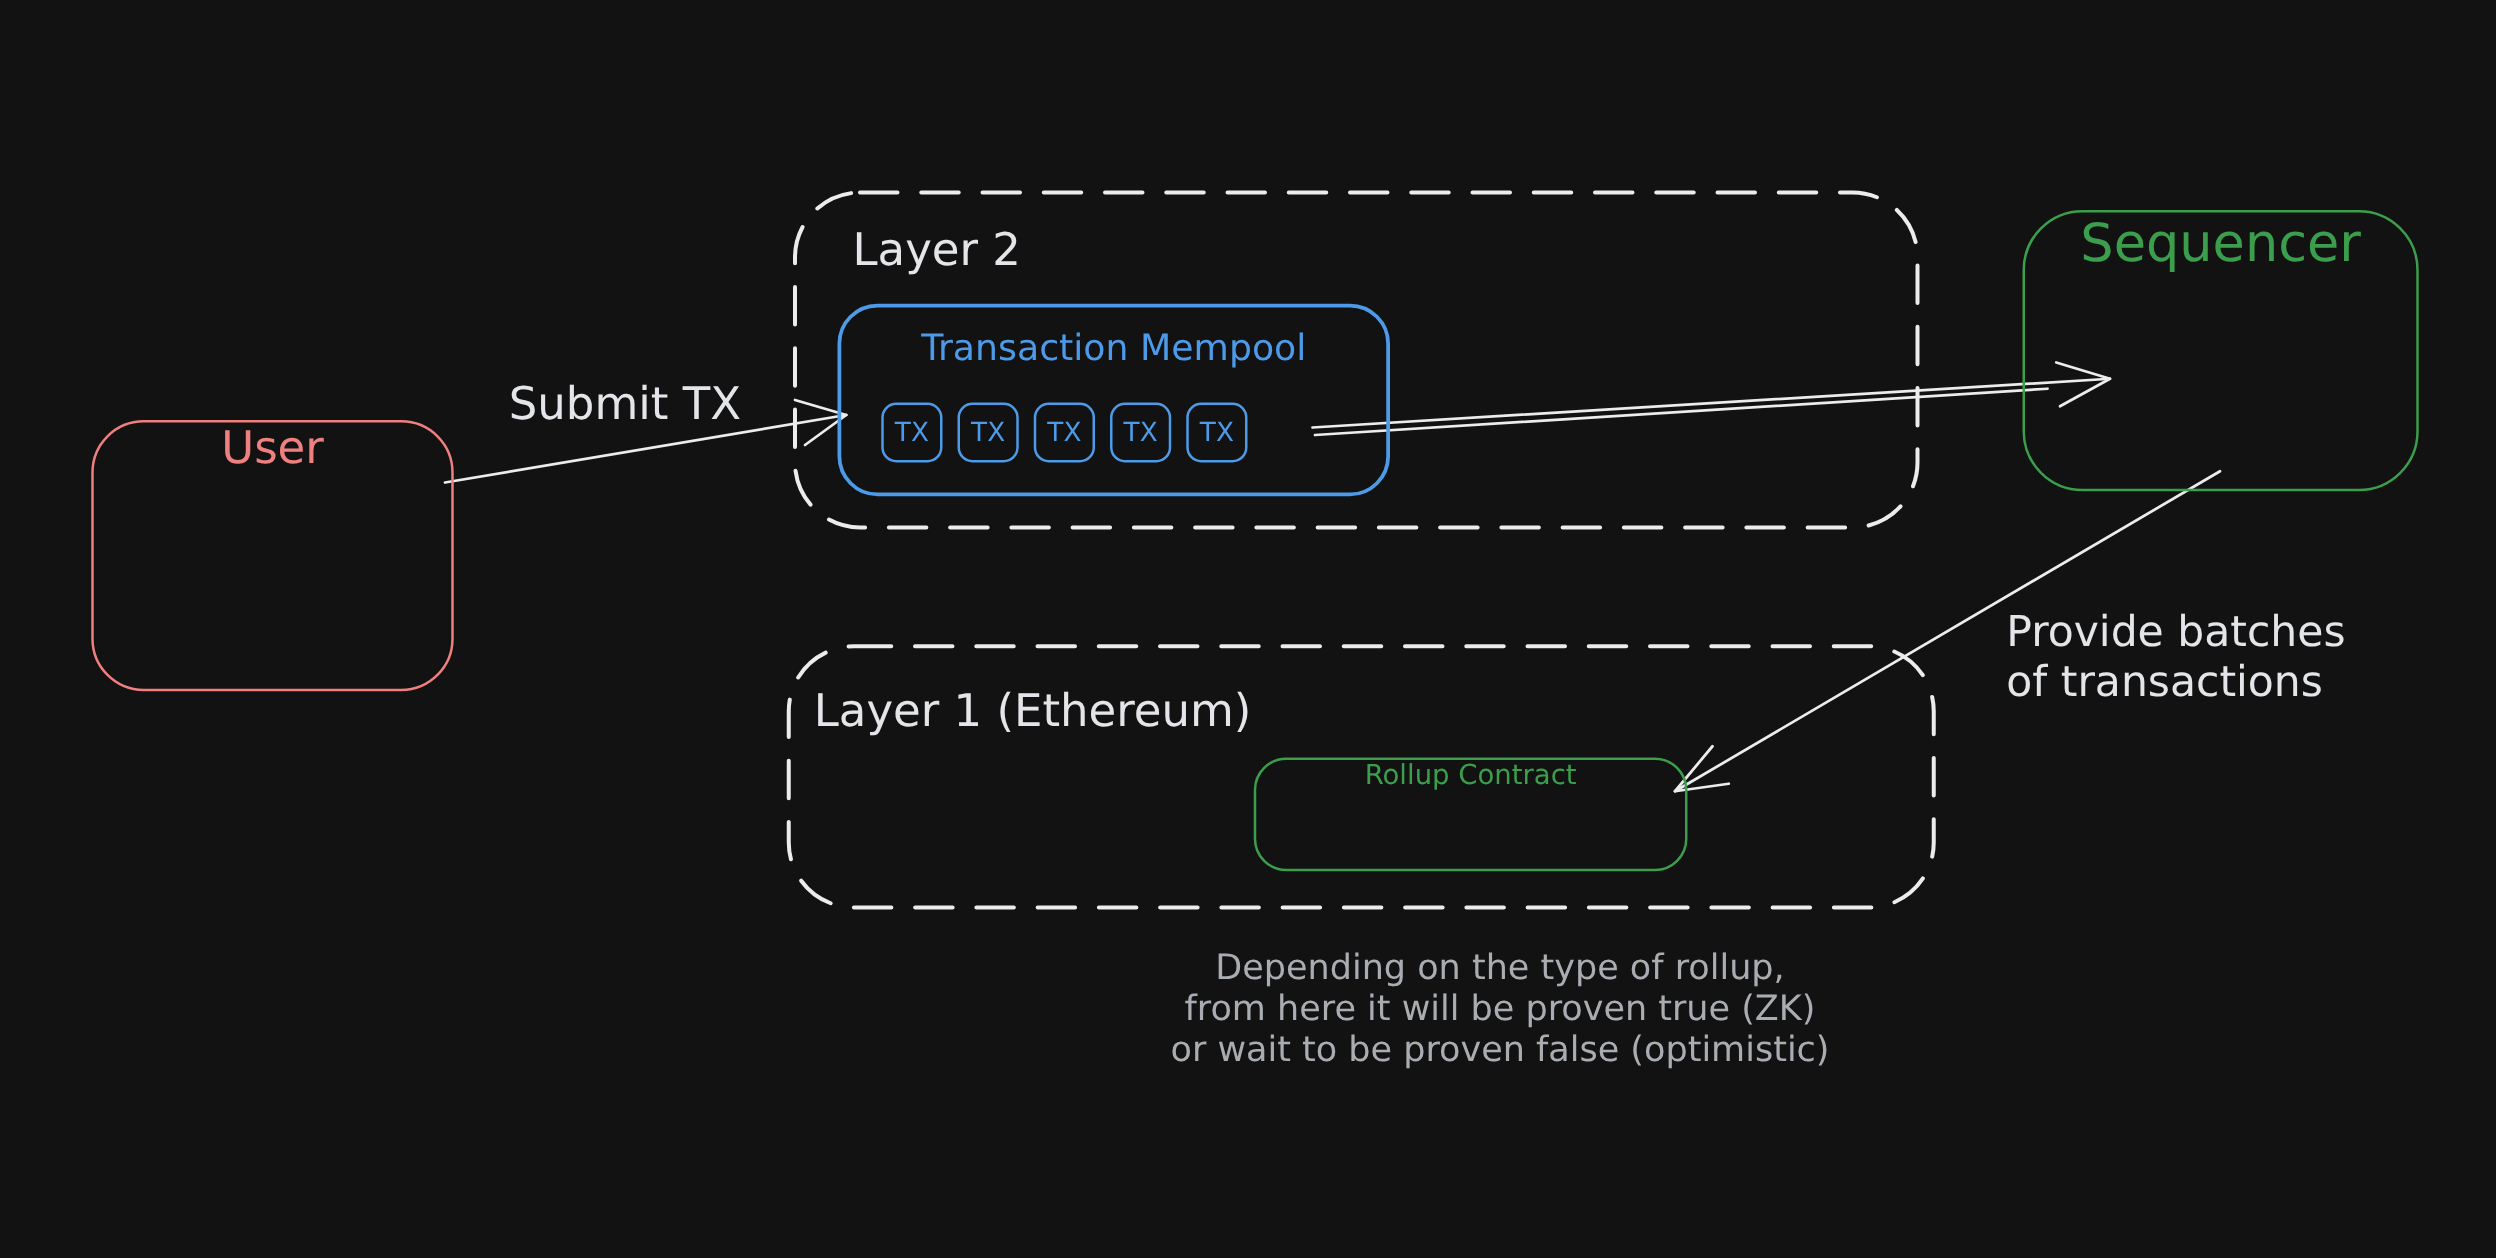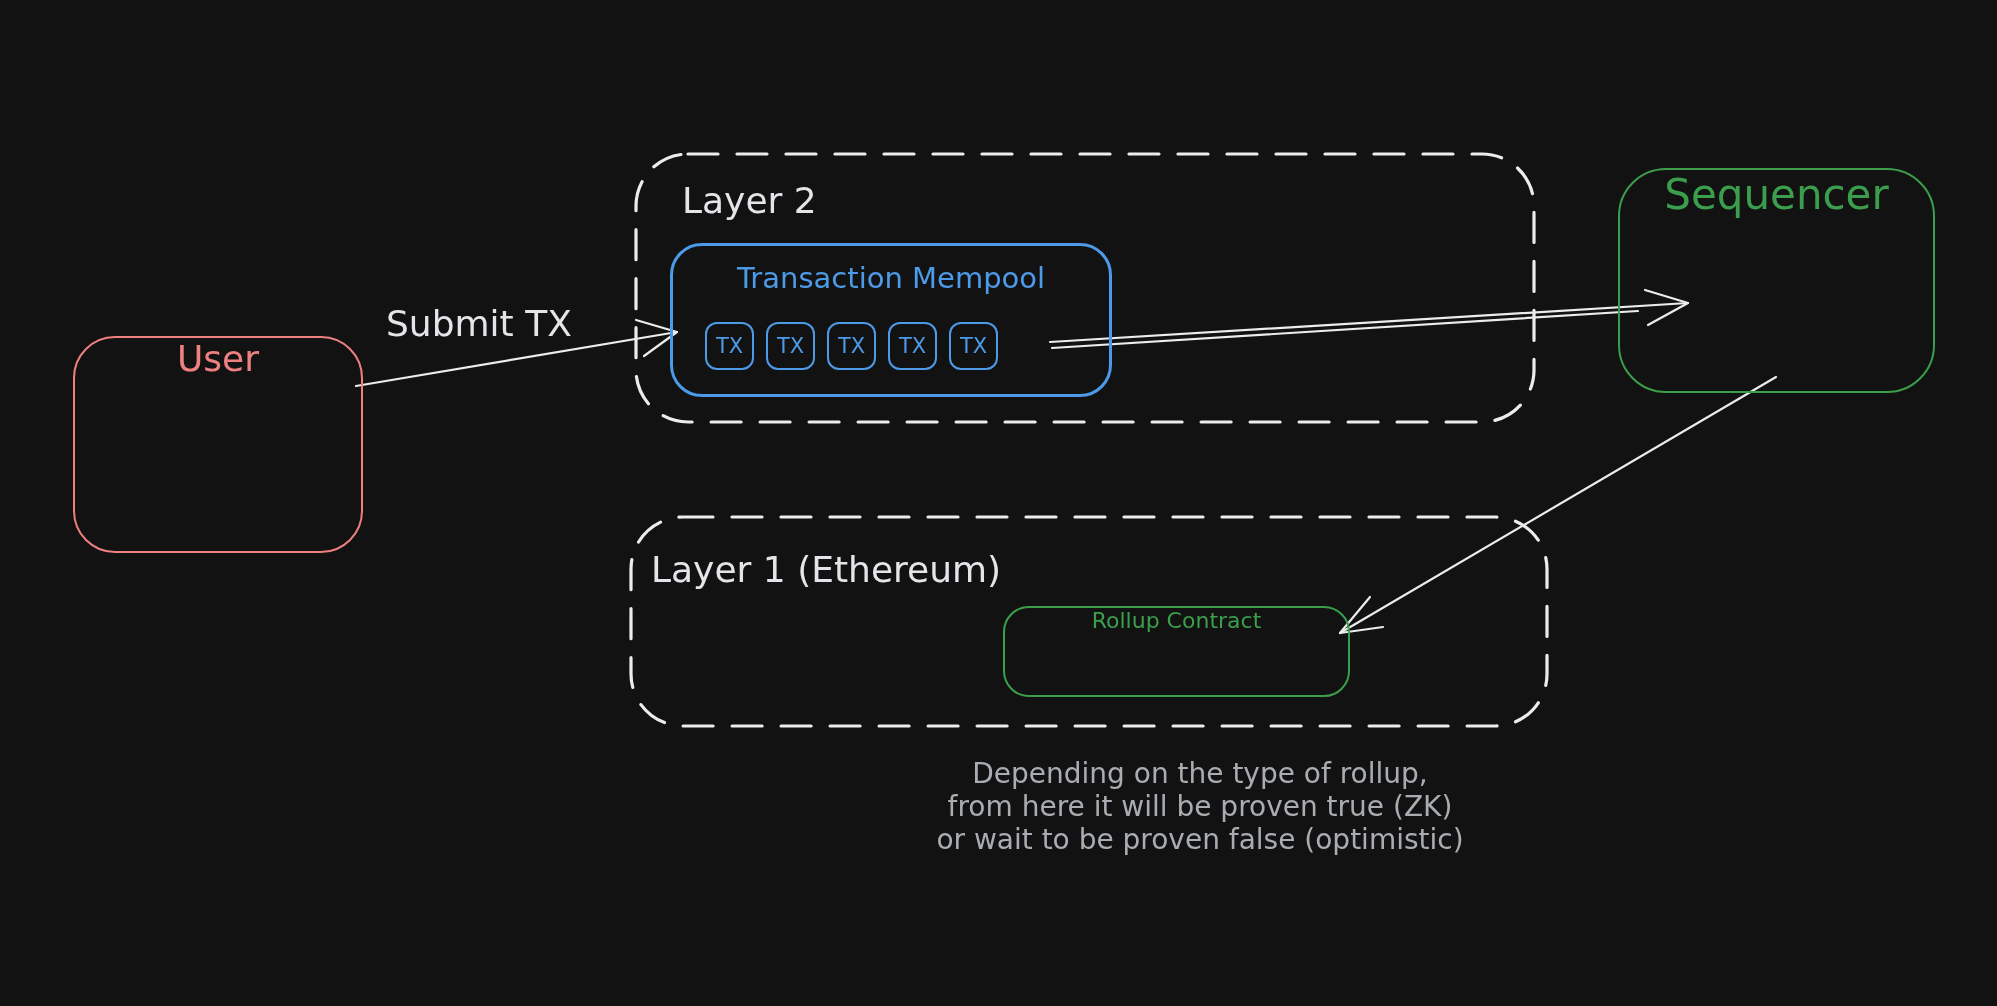--- a/index.html
+++ b/index.html
@@ -111,21 +111,21 @@
     white-space: nowrap;
   }
   .layer2-label { left: 672px; top: 180px; margin-left: 10px; }
   .layer1-label { left: 651px; top: 549px; }
   .arrow-label {
     position: absolute;
     color: var(--text-white);
     font-size: 36px;
     white-space: nowrap;
   }
-  .submit-tx-label { left: 386px; top: 303px; }
+  .submit-tx-label { left: 407px; top: 303px; }
   .provide-batches-label {
     left: 1605px; top: 486px;
     line-height: 40px;
     font-size: 34px;
   }
   .caption {
     position: absolute;
     left: 880px; top: 757px; width: 640px;
     text-align: center;
     color: var(--muted-gray);
@@ -171,20 +171,24 @@
       <div class="tx-chip">TX</div>
       <div class="tx-chip">TX</div>
       <div class="tx-chip">TX</div>
     </div>
   </div>
 
   <div class="node sequencer-box">
     <span class="label">Sequencer</span>
   </div>
 
+  <div class="arrow-label provide-batches-label">
+    <div>Provide batches</div>
+    <div>of transactions</div>
+  </div>
 
   <div class="zone-label layer1-label">Layer 1 (Ethereum)</div>
 
   <div class="node rollup-box">
     <span class="label">Rollup Contract</span>
   </div>
 
   <div class="caption">
     <div>Depending on the type of rollup,</div>
     <div>from here it will be proven true (ZK)</div>

